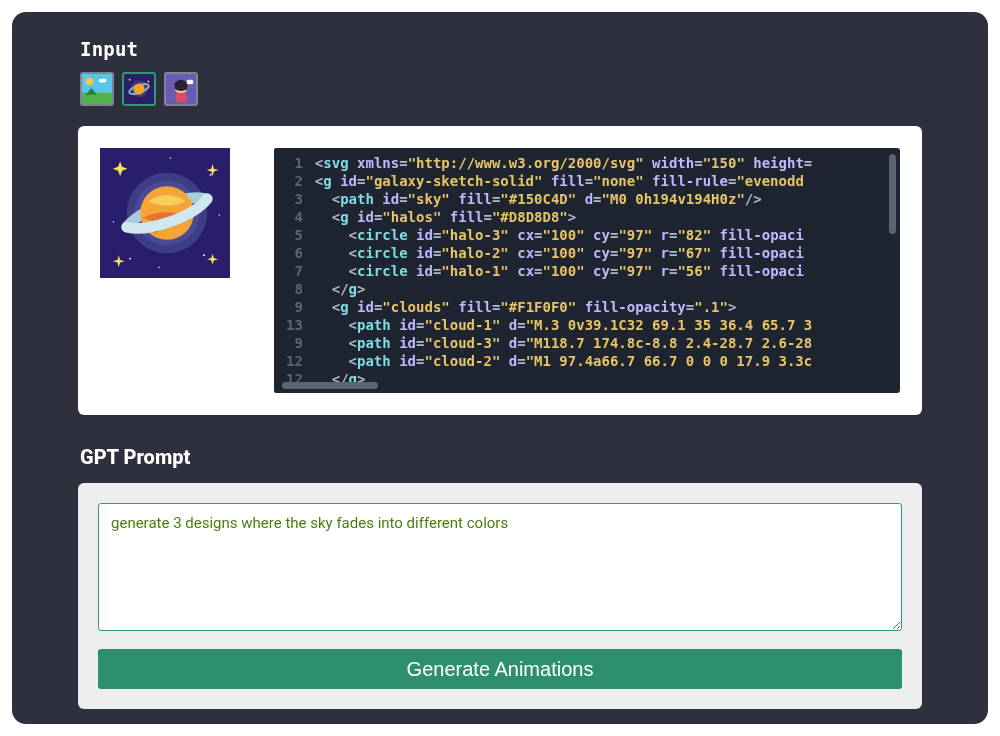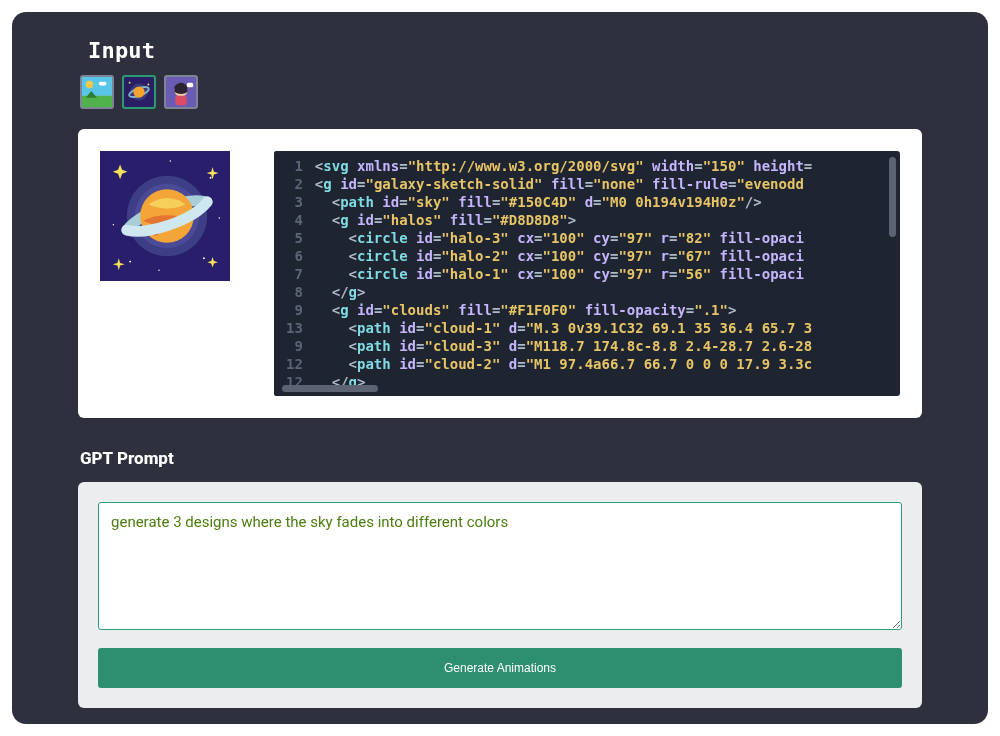--- a/index.html
+++ b/index.html
@@ -21,22 +21,22 @@
     background: #2e303e;
     border-radius: 14px;
     width: 100%;
     height: 100%;
     padding: 26px 66px 0 66px;
     overflow: hidden;
   }
   .section-heading {
     color: #fff;
     font-weight: 800;
-    font-size: 22px;
-    margin: 0 0 12px 10px;
+    font-size: 19px;
+    margin: 0 0 12px 2px;
     font-family: ui-monospace, Menlo, Consolas, monospace;
     letter-spacing: .2px;
   }
   
   .thumb-row { display:flex; gap:8px; margin-bottom: 20px; padding-left:2px; }
   .thumb {
     width: 34px; height: 34px;
     border: 2px solid #7d8495;
     background:#b7bcc6;
     border-radius:3px;
@@ -112,21 +112,21 @@
   }
   .hscroll {
     position:absolute; bottom:4px; left:8px; width:96px; height:7px;
     background:#5c6474; border-radius:4px;
   }
 
   
   .prompt-heading {
     color:#fff;
     font-weight:800;
-    font-size:17px;
+    font-size:20px;
     margin: 0 0 14px 2px;
   }
   .prompt-card {
     background:#ecedee;
     border-radius:6px;
     padding: 20px;
   }
   .prompt-ta {
     width:100%;
     height:128px;
@@ -142,21 +142,21 @@
   }
   .gen-btn {
     display:block;
     width:100%;
     margin-top:14px;
     background:#2d8f70;
     color:#fff;
     border:none;
     border-radius:3px;
     height:40px;
-    font-size:12px;
+    font-size:20px;
     font-weight:500;
     cursor:pointer;
   }
 </style>
 </head>
 <body>
 
 <div class="app-shell">
   <div class="app">
 

